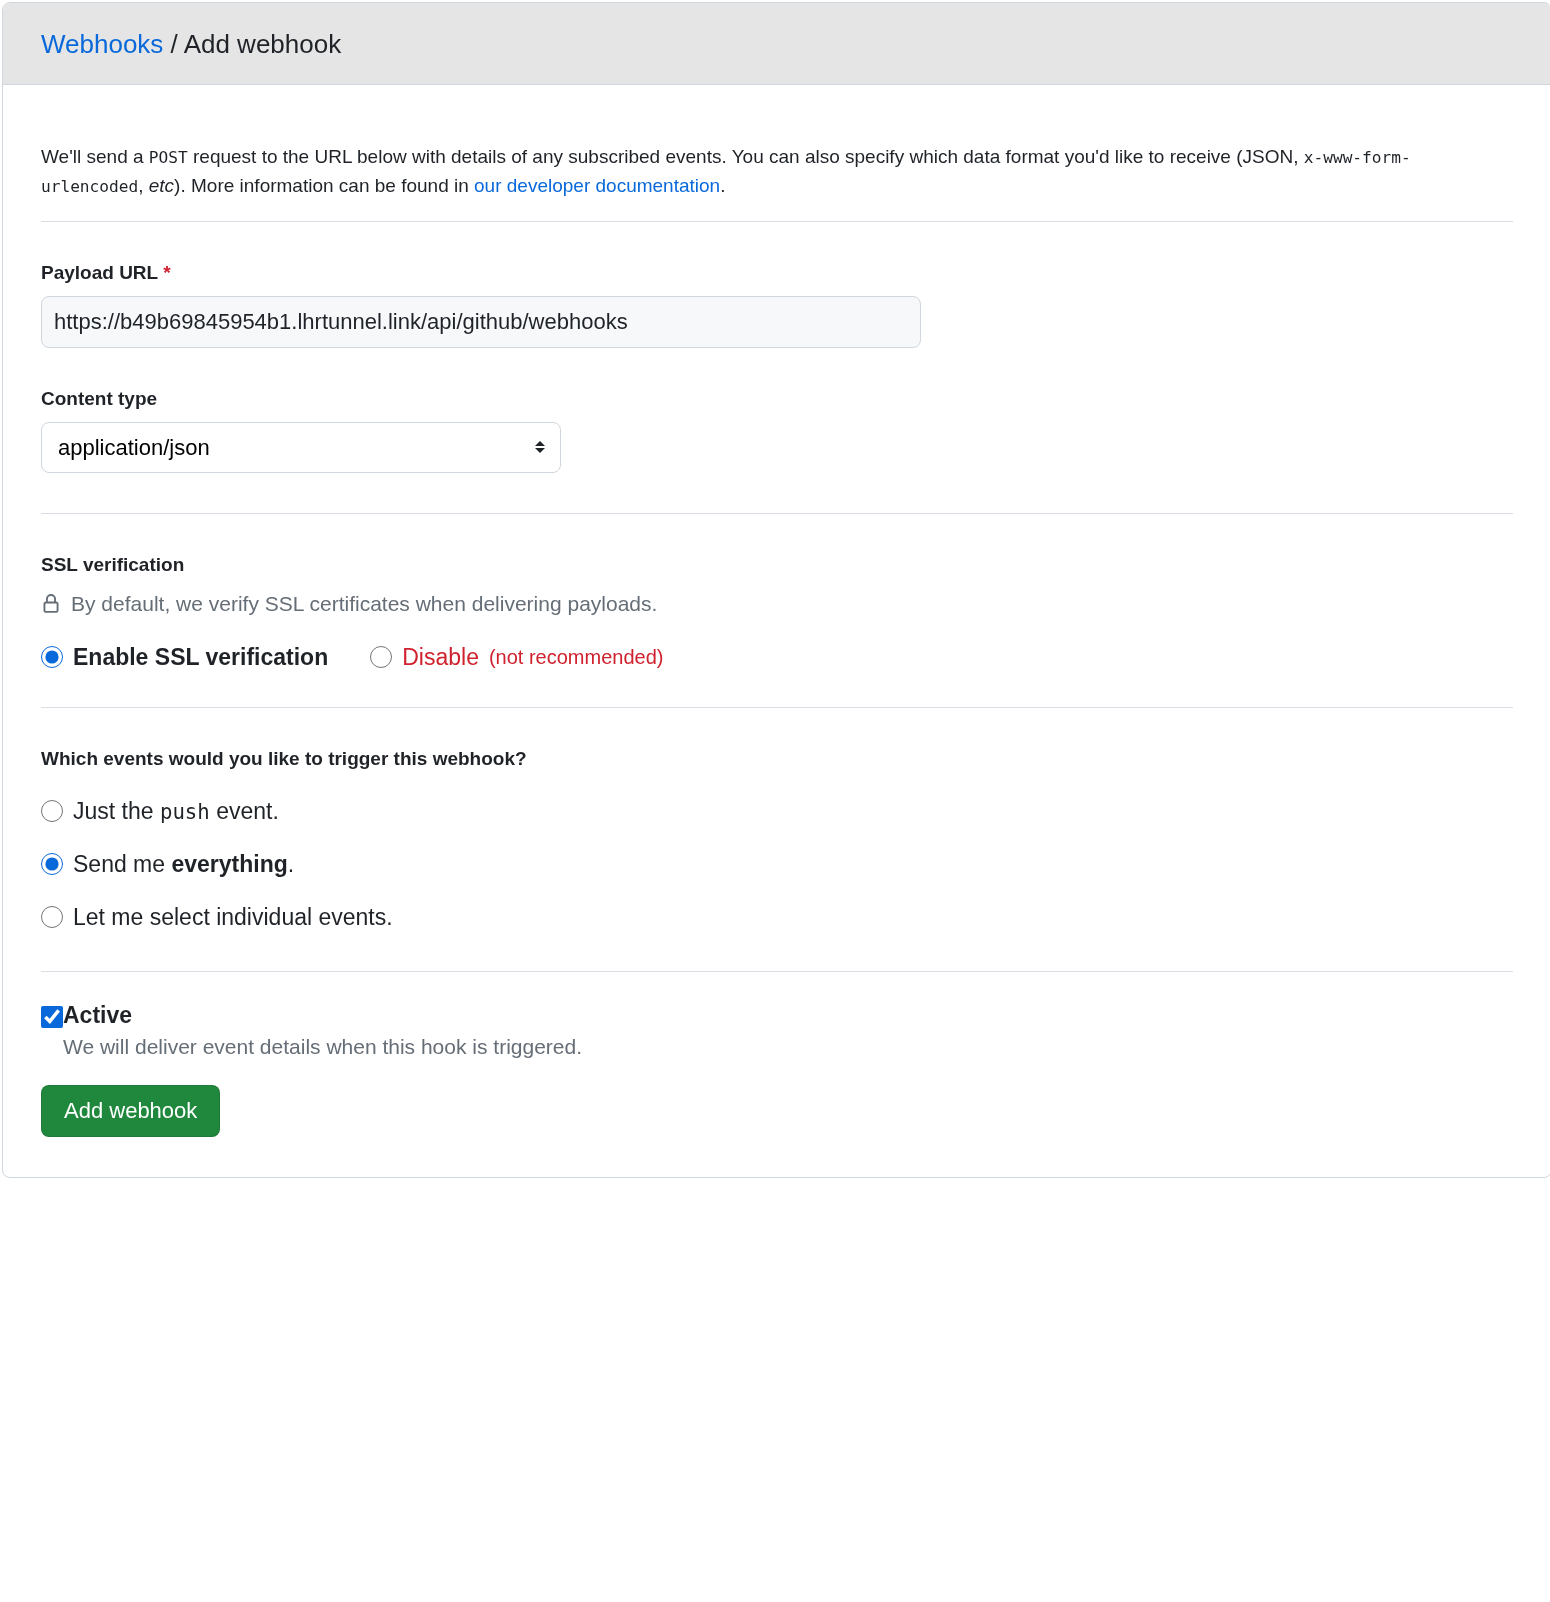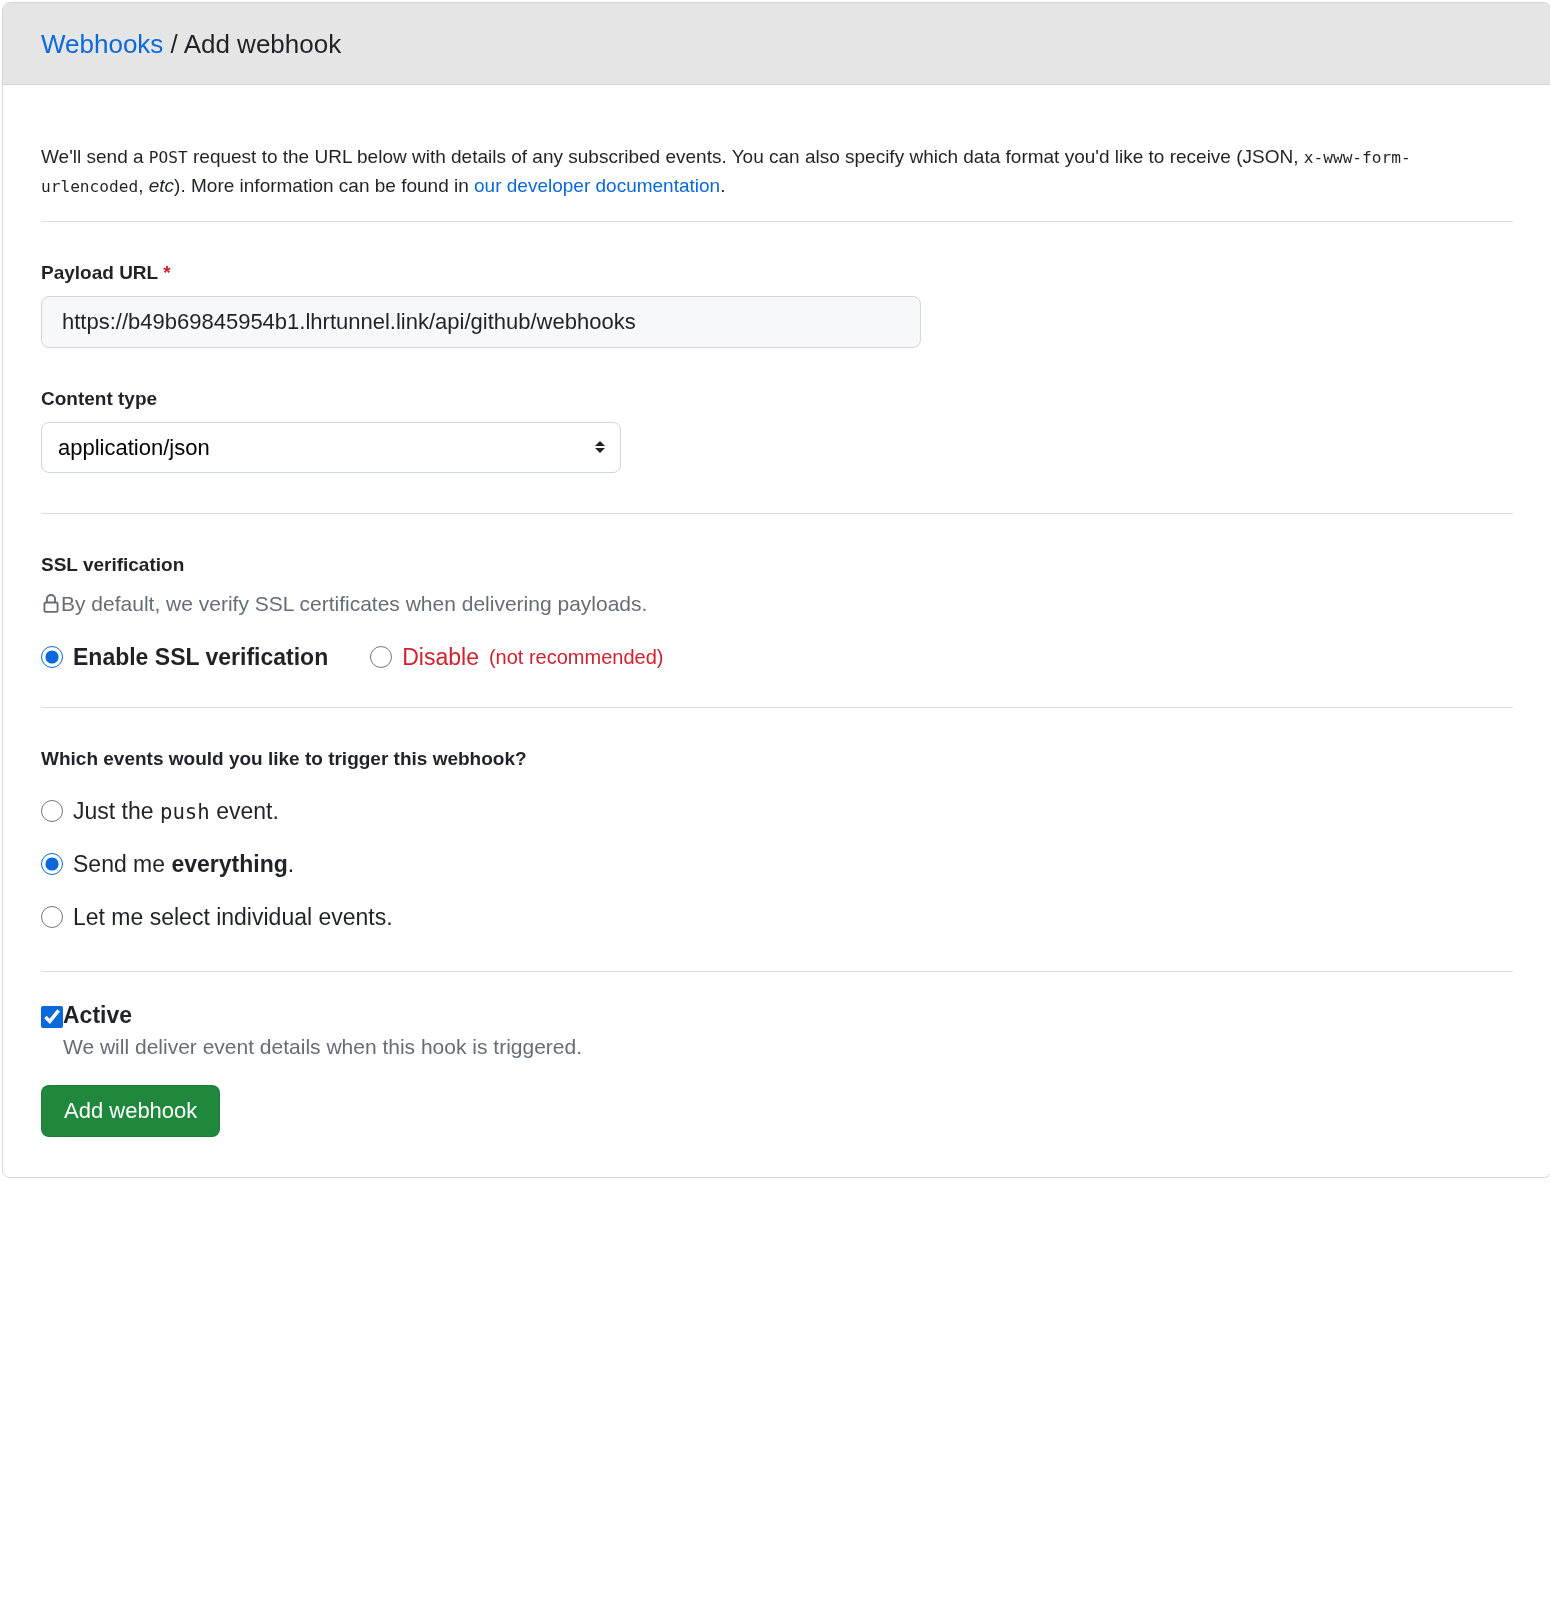--- a/index.html
+++ b/index.html
@@ -29,30 +29,30 @@
   .panel-body { padding: 38px 38px 40px; }
   .intro { font-size: 19px; line-height: 1.55; margin-bottom: 20px; }
   .intro a { color: #0969da; text-decoration: none; }
   .intro .code, .code { font-family: ui-monospace, SFMono-Regular, Menlo, Consolas, monospace; font-size: 0.85em; }
   hr.sep { border: none; border-top: 1px solid #d8dee4; margin: 0 0 40px; }
   .form-group { margin-bottom: 40px; }
   .form-group label.lbl, .lbl { display: block; font-weight: 600; font-size: 19px; margin-bottom: 12px; }
   .required { color: #cf222e; }
   .text-input {
     width: 880px;
-    padding: 12px 20px;
+    padding: 12px 12px;
     font-size: 22px;
     border: 1px solid #d0d7de;
     border-radius: 8px;
     background: #f6f8fa;
     color: #1f2328;
   }
   .select-wrap {
     position: relative;
-    width: 580px;
+    width: 520px;
   }
   .select {
     width: 100%;
     padding: 12px 16px;
     font-size: 22px;
     border: 1px solid #d0d7de;
     border-radius: 8px;
     background: #fff;
     appearance: none;
     -webkit-appearance: none;
@@ -63,21 +63,21 @@
     top: 50%;
     transform: translateY(-50%);
     pointer-events: none;
     display: flex;
     flex-direction: column;
     gap: 2px;
   }
   .select-arrows span { width:0; height:0; border-left:5px solid transparent; border-right:5px solid transparent; }
   .select-arrows .up { border-bottom:5px solid #1f2328; }
   .select-arrows .dn { border-top:5px solid #1f2328; }
-  .ssl-note { display:flex; align-items:center; color:#656d76; font-size:21px; margin-top:16px; margin-bottom:28px; }
+  .ssl-note { display:flex; align-items:center; gap:10px; color:#656d76; font-size:21px; margin-top:16px; margin-bottom:28px; }
   .ssl-options { display:flex; gap:42px; align-items:center; margin-bottom:36px; }
   .radio-row { display:flex; align-items:center; gap:10px; font-size:23px; }
   .radio-row.bold { font-weight:600; }
   input[type="radio"].radio, input[type="checkbox"].check { width:22px; height:22px; accent-color:#0969da; margin:0; }
   input[type="radio"].radio-grey { width:22px; height:22px; accent-color:#6e7781; margin:0; }
   .disable-text { color:#cf222e; font-size:23px; }
   .disable-sub { color:#cf222e; font-size:20px; }
   .events .radio-row { margin-bottom: 26px; font-size:23px; font-weight:400; }
   .mono { font-family: ui-monospace, SFMono-Regular, Menlo, Consolas, monospace; font-size:0.9em; }
   .active-row { display:flex; align-items:flex-start; margin-bottom:26px; }

